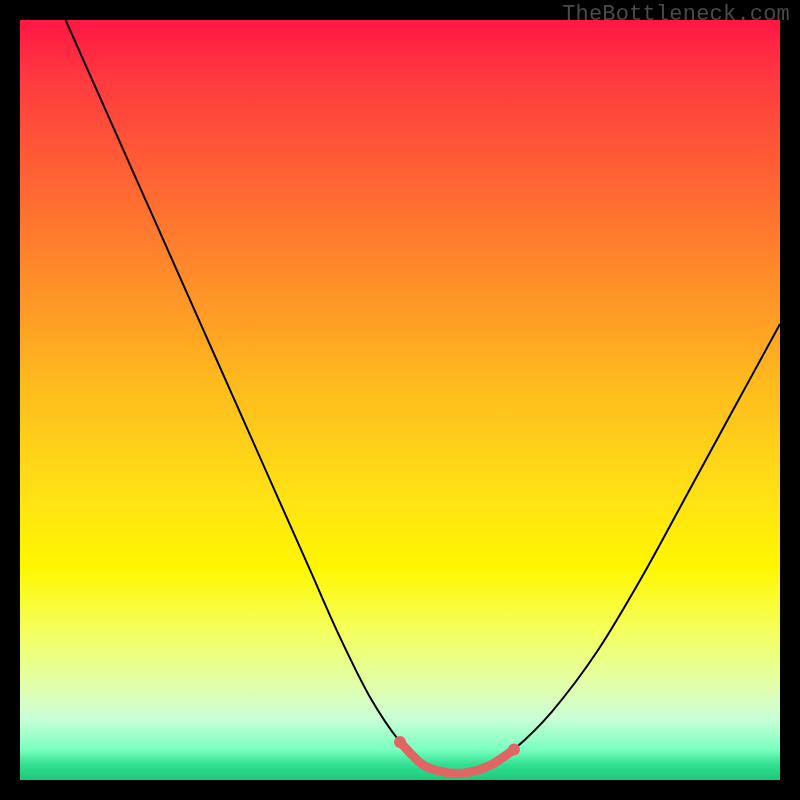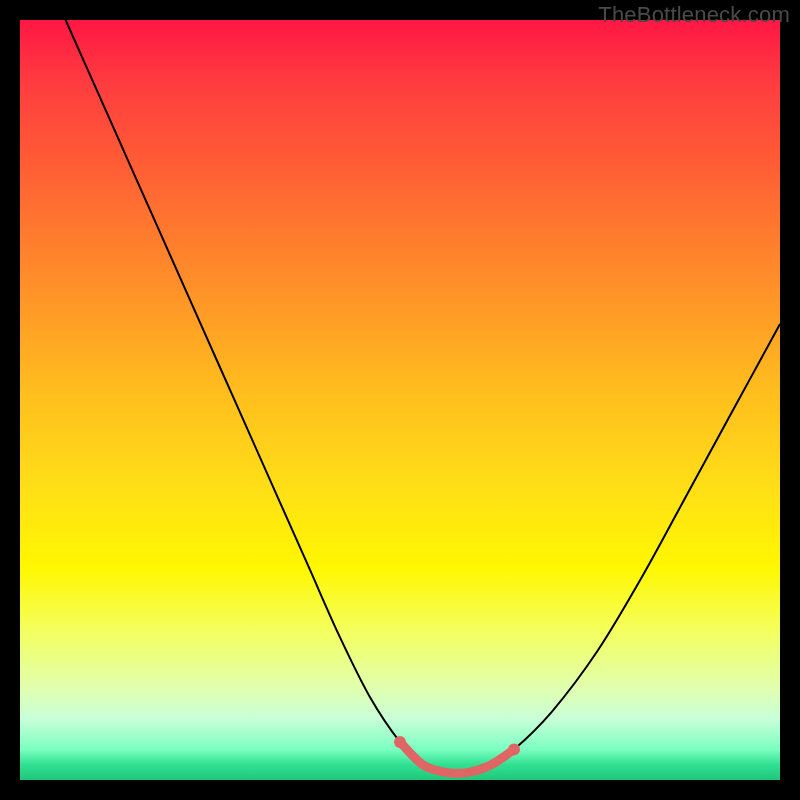--- a/index.html
+++ b/index.html
@@ -38,21 +38,21 @@
       #c8ffd8 92%,
       #7affc0 96%,
       #30e090 98%,
       #1fc87a 100%
     );
   }
   .watermark {
     position: absolute;
     top: 2px;
     right: 10px;
-    font-family: Liberation Sans, sans-serif;
+    font-family: Liberation Mono, monospace;
     font-size: 22px;
     color: #4a4a4a;
     letter-spacing: 0.2px;
   }
   svg.curve {
     position: absolute;
     left: 20px;
     top: 20px;
     width: 760px;
     height: 760px;

